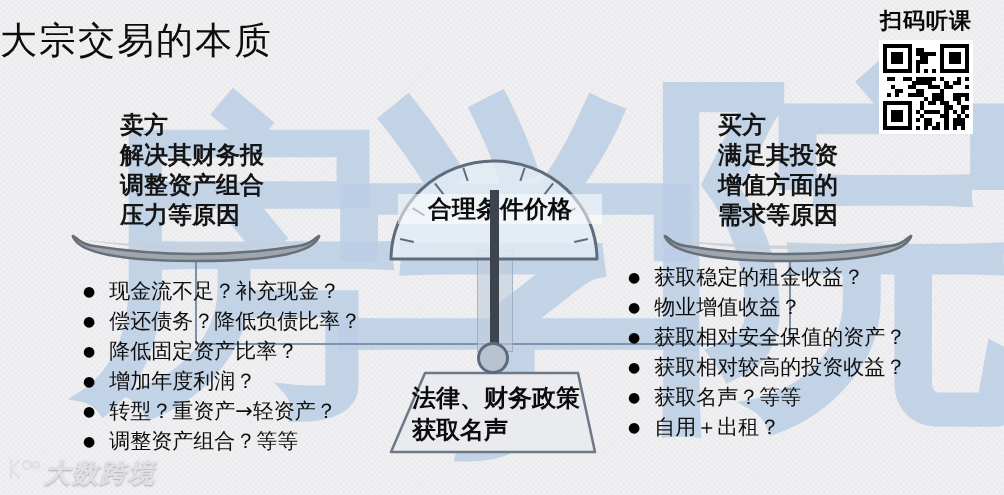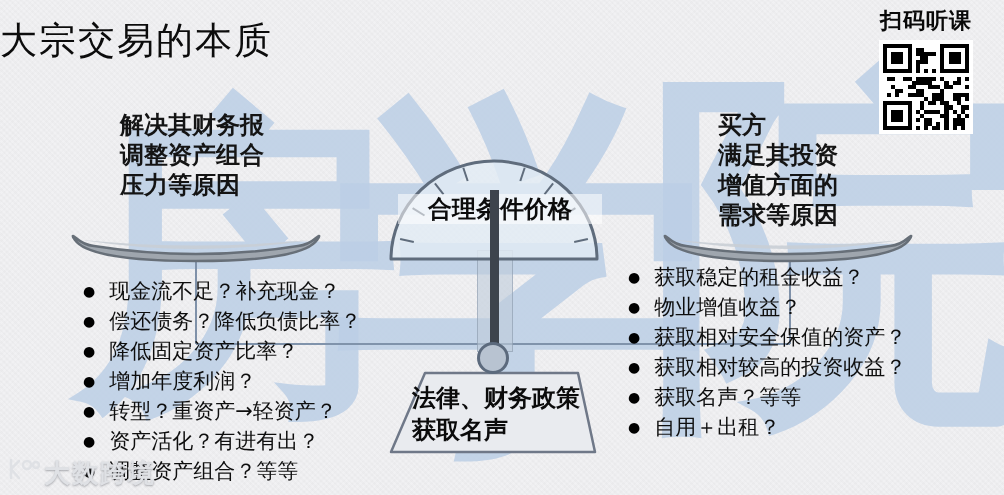--- a/index.html
+++ b/index.html
@@ -56,21 +56,21 @@
   .pole { position:absolute; left:490px; top:190px; width:9px; height:160px;
           background:#3d444d; z-index:6; }
   .pivot-ball { position:absolute; left:477px; top:342px; width:32px; height:32px; z-index:6;
                 border-radius:50%; background:#b8c3d1; border:3px solid #5c6a7d; }
   .base-trap { position:absolute; left:385px; top:370px; z-index:4; }
   .base-label { position:absolute; left:412px; top:382px; z-index:5;
                 font-size:24px; font-weight:800; color:#0b0b0b; line-height:32px; white-space:nowrap; }
   
   .logo { position:absolute; left:6px; top:456px; z-index:7; display:flex; align-items:flex-start;
           color:#dfe1e5; text-shadow:0 1px 2px rgba(110,112,118,.55);
-          font-size:26px; font-weight:800; letter-spacing:2px; }
+          font-size:26px; font-weight:800; letter-spacing:2px;font-style:italic; }
   .logo svg { margin-right:4px; }
 </style>
 </head>
 <body>
 
 <div id="slide">
 
   <span class="wm wm-1">房</span>
   <span class="wm wm-2">学</span>
   <span class="wm wm-3">院</span>
@@ -293,20 +293,21 @@
           <rect x="12" y="20" width="1" height="1" fill="#000"></rect>
           <rect x="13" y="20" width="1" height="1" fill="#000"></rect>
           <rect x="15" y="20" width="1" height="1" fill="#000"></rect>
           <rect x="17" y="20" width="1" height="1" fill="#000"></rect>
           <rect x="19" y="20" width="1" height="1" fill="#000"></rect>
         </svg>
     </div>
   </div>
 
   <div class="col-head head-left">
+    <div>卖方</div>
     <div>解决其财务报</div>
     <div>调整资产组合</div>
     <div>压力等原因</div>
   </div>
 
   <div class="col-head head-right">
     <div>买方</div>
     <div>满足其投资</div>
     <div>增值方面的</div>
     <div>需求等原因</div>
@@ -351,21 +352,20 @@
     <div>法律、财务政策</div>
     <div>获取名声</div>
   </div>
 
   <ul class="blist list-left">
     <li>现金流不足？补充现金？</li>
     <li>偿还债务？降低负债比率？</li>
     <li>降低固定资产比率？</li>
     <li>增加年度利润？</li>
     <li>转型？重资产→轻资产？</li>
-    <li>资产活化？有进有出？</li>
     <li>调整资产组合？等等</li>
   </ul>
 
   <ul class="blist list-right">
     <li>获取稳定的租金收益？</li>
     <li>物业增值收益？</li>
     <li>获取相对安全保值的资产？</li>
     <li>获取相对较高的投资收益？</li>
     <li>获取名声？等等</li>
     <li>自用＋出租？</li>

